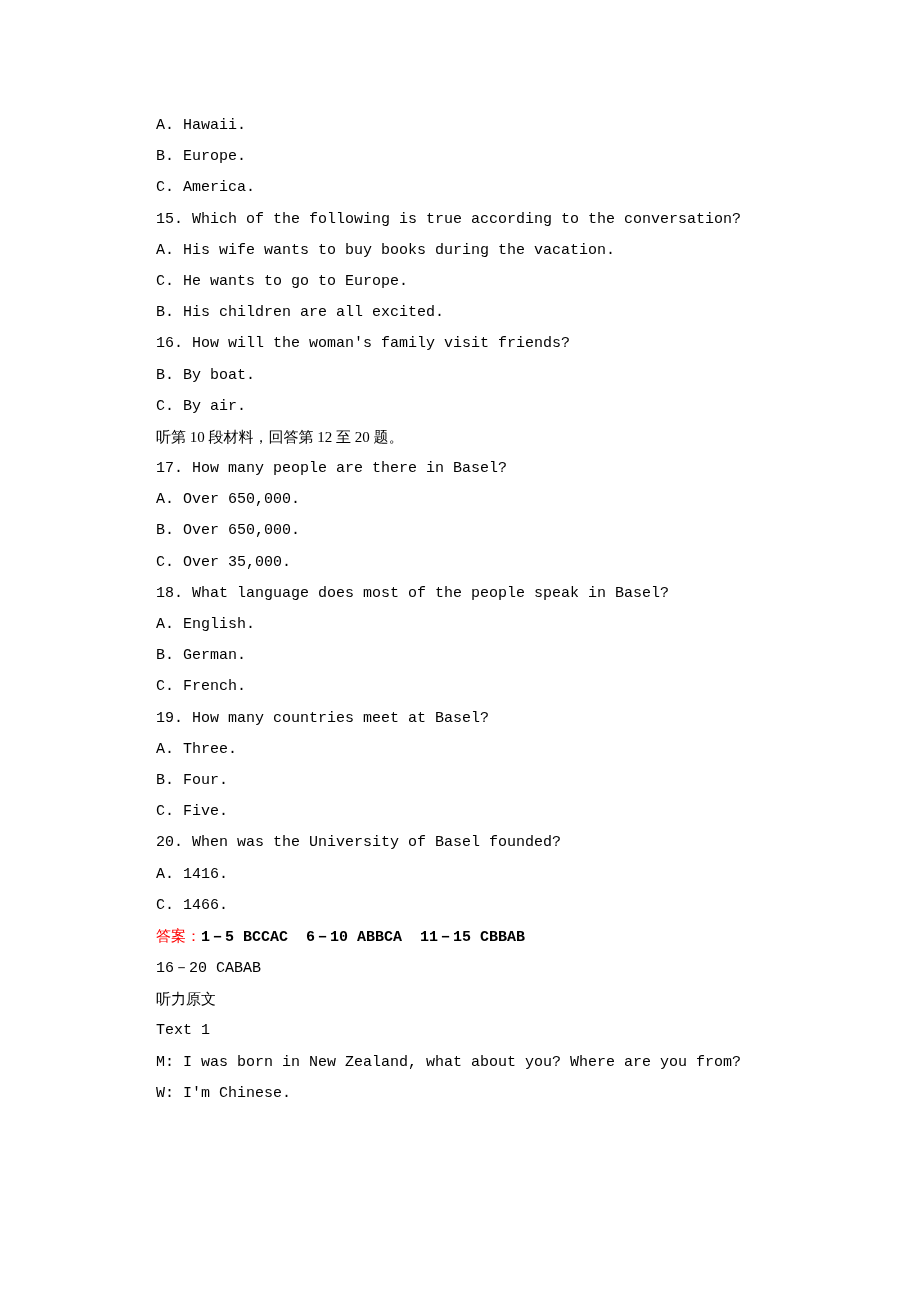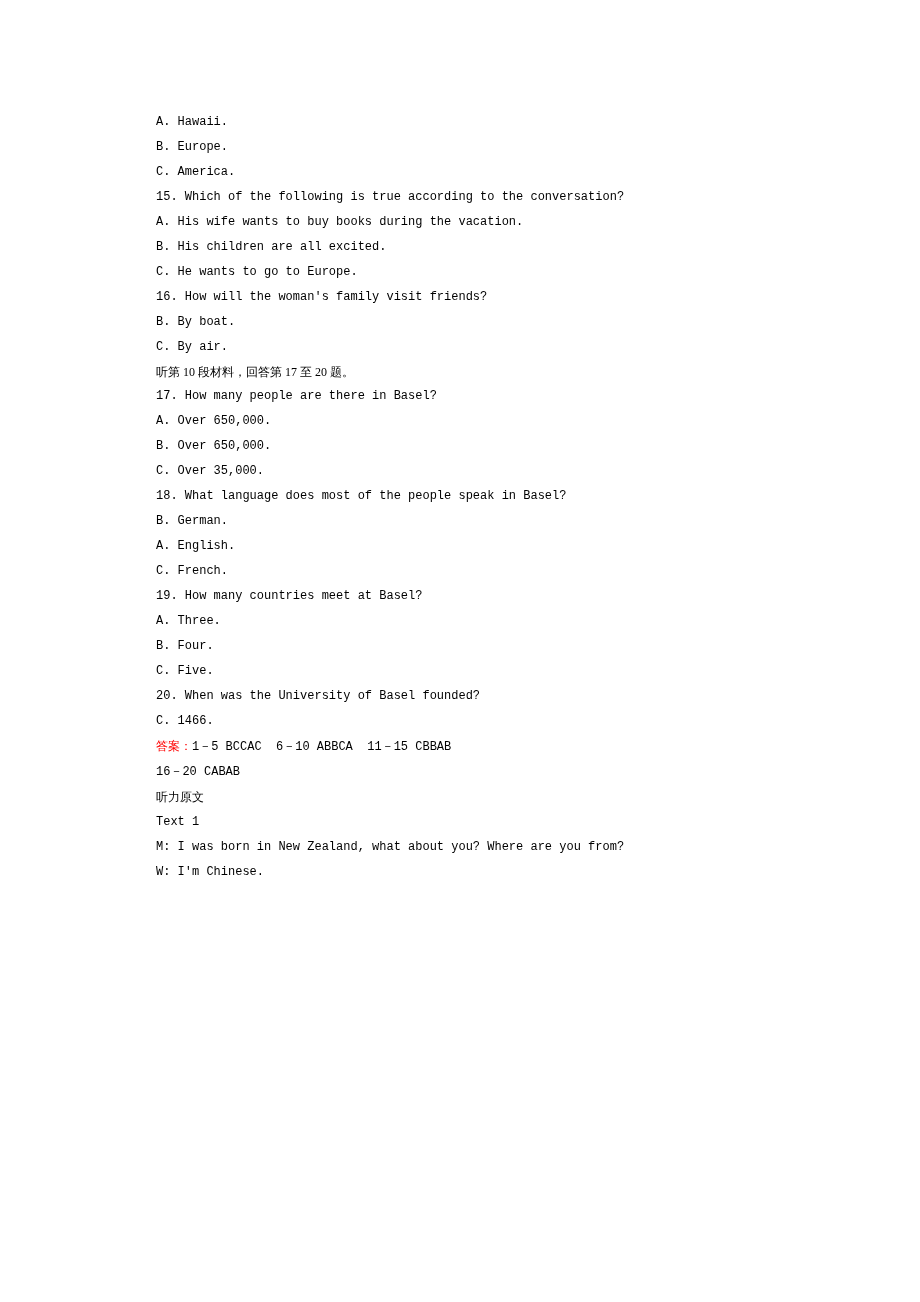--- a/index.html
+++ b/index.html
@@ -1,69 +1,71 @@
 <!DOCTYPE html>
 <html><head>
 <meta charset="utf-8">
 <style>
   * { margin: 0; padding: 0; box-sizing: border-box; }
   html, body { width: 920px; min-height: 1302px; background: #ffffff; }
   body { font-family: "SimSun", "宋体", "Courier New", monospace; }
   .page {
     padding: 110px 156px 80px 156px;
-    font-size: 12px;
+    font-size: 15px;
     color: #000000;
     line-height: 2.08;
   }
   .line { white-space: pre; }
   .cn { font-family: "SimSun", "宋体", serif; }
   .answer-label {
     color: #ff0000;
     font-family: "SimSun", "宋体", serif;
   }
   .answer-value {
     color: #000000;
+    font-weight: bold;
   }
 </style>
 </head>
 <body>
 
 <div class="page">
 
   <div class="line">A. Hawaii.</div>
   <div class="line">B. Europe.</div>
   <div class="line">C. America.</div>
 
   <div class="line">15. Which of the following is true according to the conversation?</div>
   <div class="line">A. His wife wants to buy books during the vacation.</div>
+  <div class="line">C. He wants to go to Europe.</div>
   <div class="line">B. His children are all excited.</div>
-  <div class="line">C. He wants to go to Europe.</div>
 
   <div class="line">16. How will the woman's family visit friends?</div>
   <div class="line">B. By boat.</div>
   <div class="line">C. By air.</div>
 
-  <div class="line cn">听第 10 段材料，回答第 17 至 20 题。</div>
+  <div class="line cn">听第 10 段材料，回答第 12 至 20 题。</div>
 
   <div class="line">17. How many people are there in Basel?</div>
   <div class="line">A. Over 650,000.</div>
   <div class="line">B. Over 650,000.</div>
   <div class="line">C. Over 35,000.</div>
 
   <div class="line">18. What language does most of the people speak in Basel?</div>
+  <div class="line">A. English.</div>
   <div class="line">B. German.</div>
-  <div class="line">A. English.</div>
   <div class="line">C. French.</div>
 
   <div class="line">19. How many countries meet at Basel?</div>
   <div class="line">A. Three.</div>
   <div class="line">B. Four.</div>
   <div class="line">C. Five.</div>
 
   <div class="line">20. When was the University of Basel founded?</div>
+  <div class="line">A. 1416.</div>
   <div class="line">C. 1466.</div>
 
   <div class="line"><span class="answer-label">答案：</span><span class="answer-value">1－5 BCCAC  6－10 ABBCA  11－15 CBBAB</span></div>
   <div class="line">16－20 CABAB</div>
 
   <div class="line cn">听力原文</div>
   <div class="line">Text 1</div>
   <div class="line">M: I was born in New Zealand, what about you? Where are you from?</div>
   <div class="line">W: I'm Chinese.</div>
 

